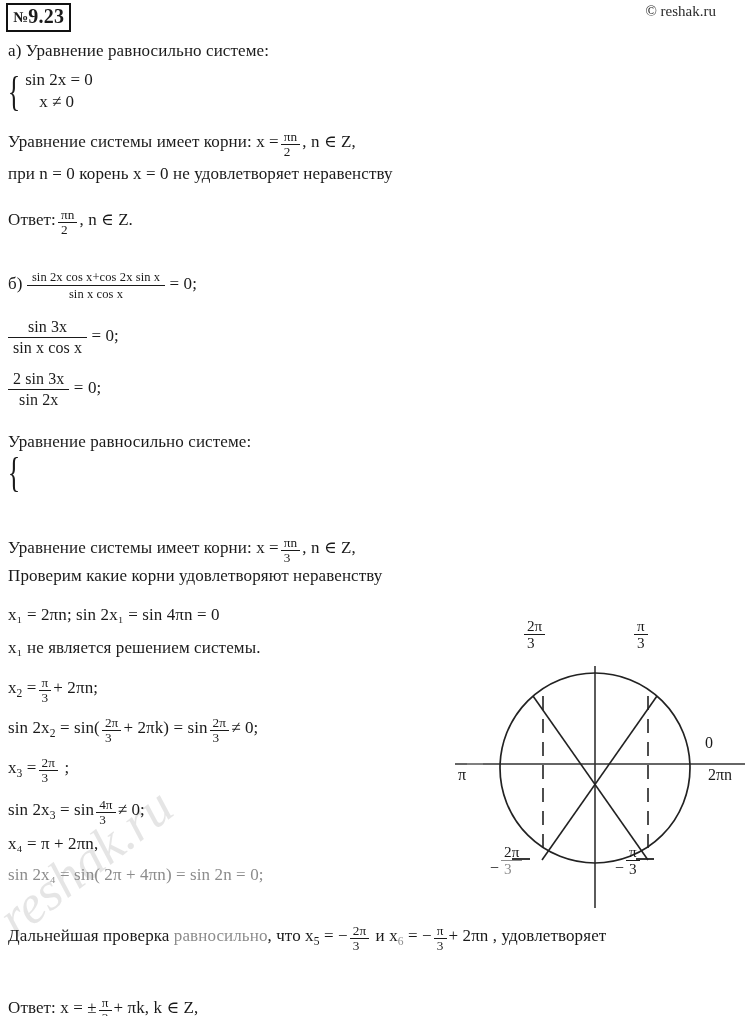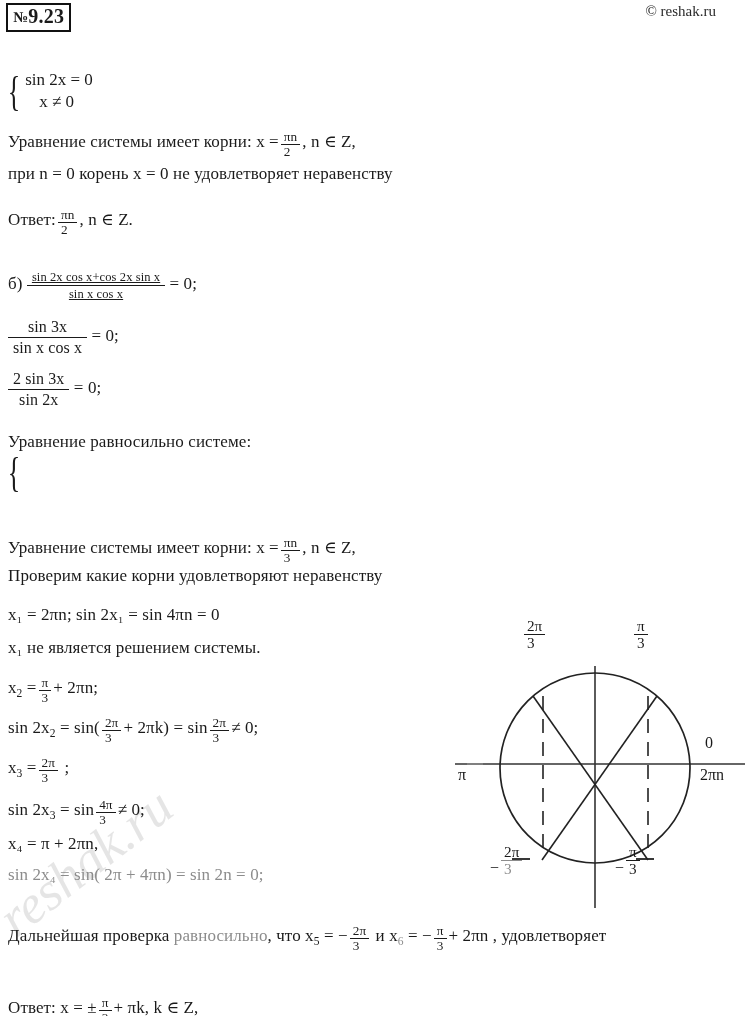--- a/index.html
+++ b/index.html
@@ -147,20 +147,21 @@
 <body>
 
 <div class="page">
 
   <div class="task-badge">
     <span class="no">№</span><span>9.23</span>
   </div>
   <div class="watermark-top">© reshak.ru</div>
   <div class="watermark-diag">reshak.ru</div>
 
+  <div class="ln" style="left:8px; top:40px;">а) Уравнение равносильно системе:</div>
 
   <div class="sys" style="left:4px; top:69px;">
     <span class="brace">{</span>
     <span class="rows">
       <div>sin 2x = 0</div>
       <div style="padding-left:14px;">x ≠ 0</div>
     </span>
   </div>
 
   <div class="ln" style="left:8px; top:122px;">
@@ -168,21 +169,21 @@
   </div>
 
   <div class="ln" style="left:8px; top:163px;">при n = 0 корень x = 0 не удовлетворяет неравенству</div>
 
   <div class="ln" style="left:8px; top:200px;">
     <span>Ответ:</span><span class="frac"><span class="num">πn</span><span class="den">2</span></span><span>, n ∈ Z.</span>
   </div>
 
   <div class="ln" style="left:8px; top:270px; font-size:17px;">
     <span>б)</span>
-    <span class="bfrac" style="font-size:12.5px;text-decoration:underline;">
+    <span class="bfrac" style="font-size:12.5px;">
       <span class="num">sin 2x cos  x+cos 2x sin x</span>
       <span class="den">sin x cos  x</span>
     </span>
     <span>= 0;</span>
   </div>
 
   <div class="ln" style="left:8px; top:318px;">
     <span class="bfrac" style="font-size:16px;">
       <span class="num">sin 3x</span>
       <span class="den">sin x cos x</span>
@@ -270,21 +271,21 @@
     </svg>
 
     <div class="figlabel" style="left:72px; top:2px;">
       <span class="frac big" style="vertical-align:0;"><span class="num">2π</span><span class="den">3</span></span>
     </div>
     <div class="figlabel" style="left:182px; top:2px;">
       <span class="frac big" style="vertical-align:0;"><span class="num">π</span><span class="den">3</span></span>
     </div>
 
     <div class="figlabel" style="left:255px; top:126px;">0</div>
-    <div class="figlabel" style="left:250px; top:158px;">2πn</div>
+    <div class="figlabel" style="left:258px; top:158px;">2πn</div>
     <div class="figlabel" style="left:8px; top:158px;">π</div>
 
     <div class="figlabel" style="left:40px; top:228px;">
       <span>−</span><span class="frac big" style="vertical-align:-0.05em;"><span class="num">2π</span><span class="den gray">3</span></span>
     </div>
     <div class="figlabel" style="left:165px; top:228px;">
       <span>−</span><span class="frac big" style="vertical-align:-0.05em;"><span class="num">π</span><span class="den">3</span></span>
     </div>
   </div>
 

